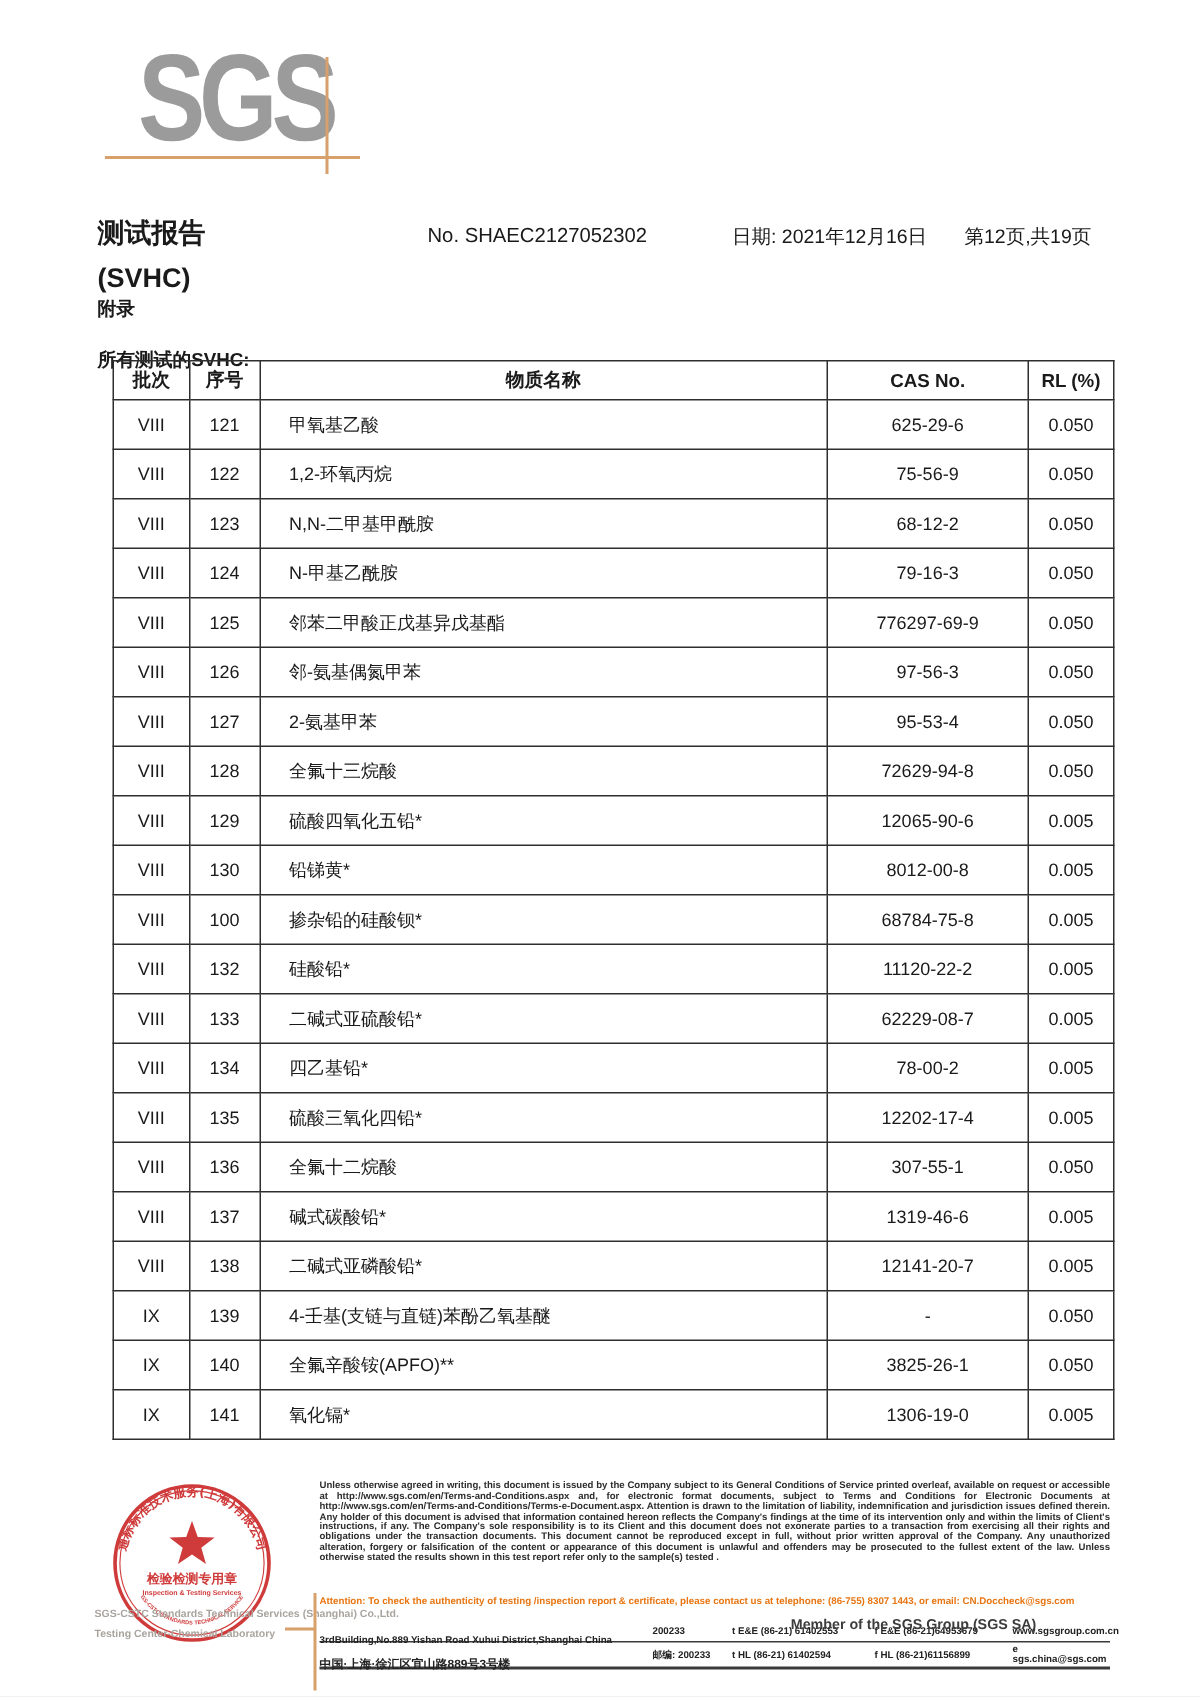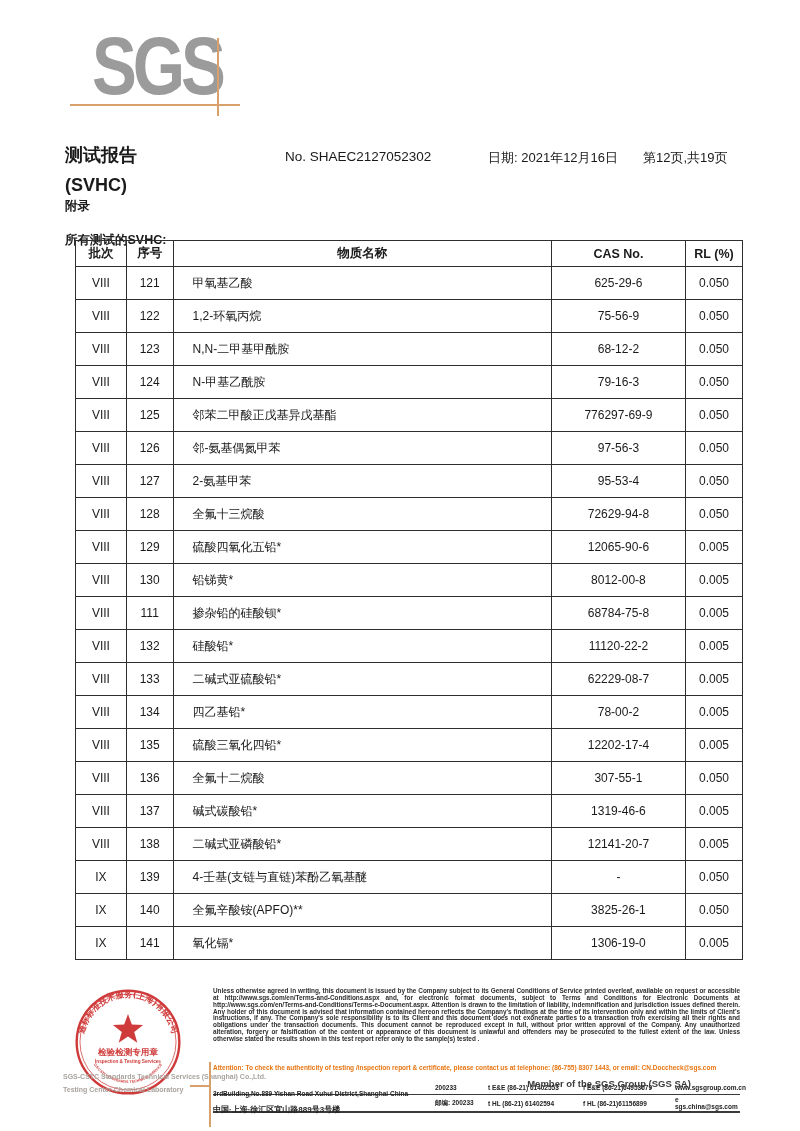--- a/index.html
+++ b/index.html
@@ -170,21 +170,21 @@
     <tr>
       <td>VIII</td>
       <td>130</td>
       <td class="name">铅锑黄*</td>
       <td>8012-00-8</td>
       <td>0.005</td>
     </tr>
 
     <tr>
       <td>VIII</td>
-      <td>111</td>
+      <td>100</td>
       <td class="name">掺杂铅的硅酸钡*</td>
       <td>68784-75-8</td>
       <td>0.005</td>
     </tr>
 
     <tr>
       <td>VIII</td>
       <td>132</td>
       <td class="name">硅酸铅*</td>
       <td>11120-22-2</td>

